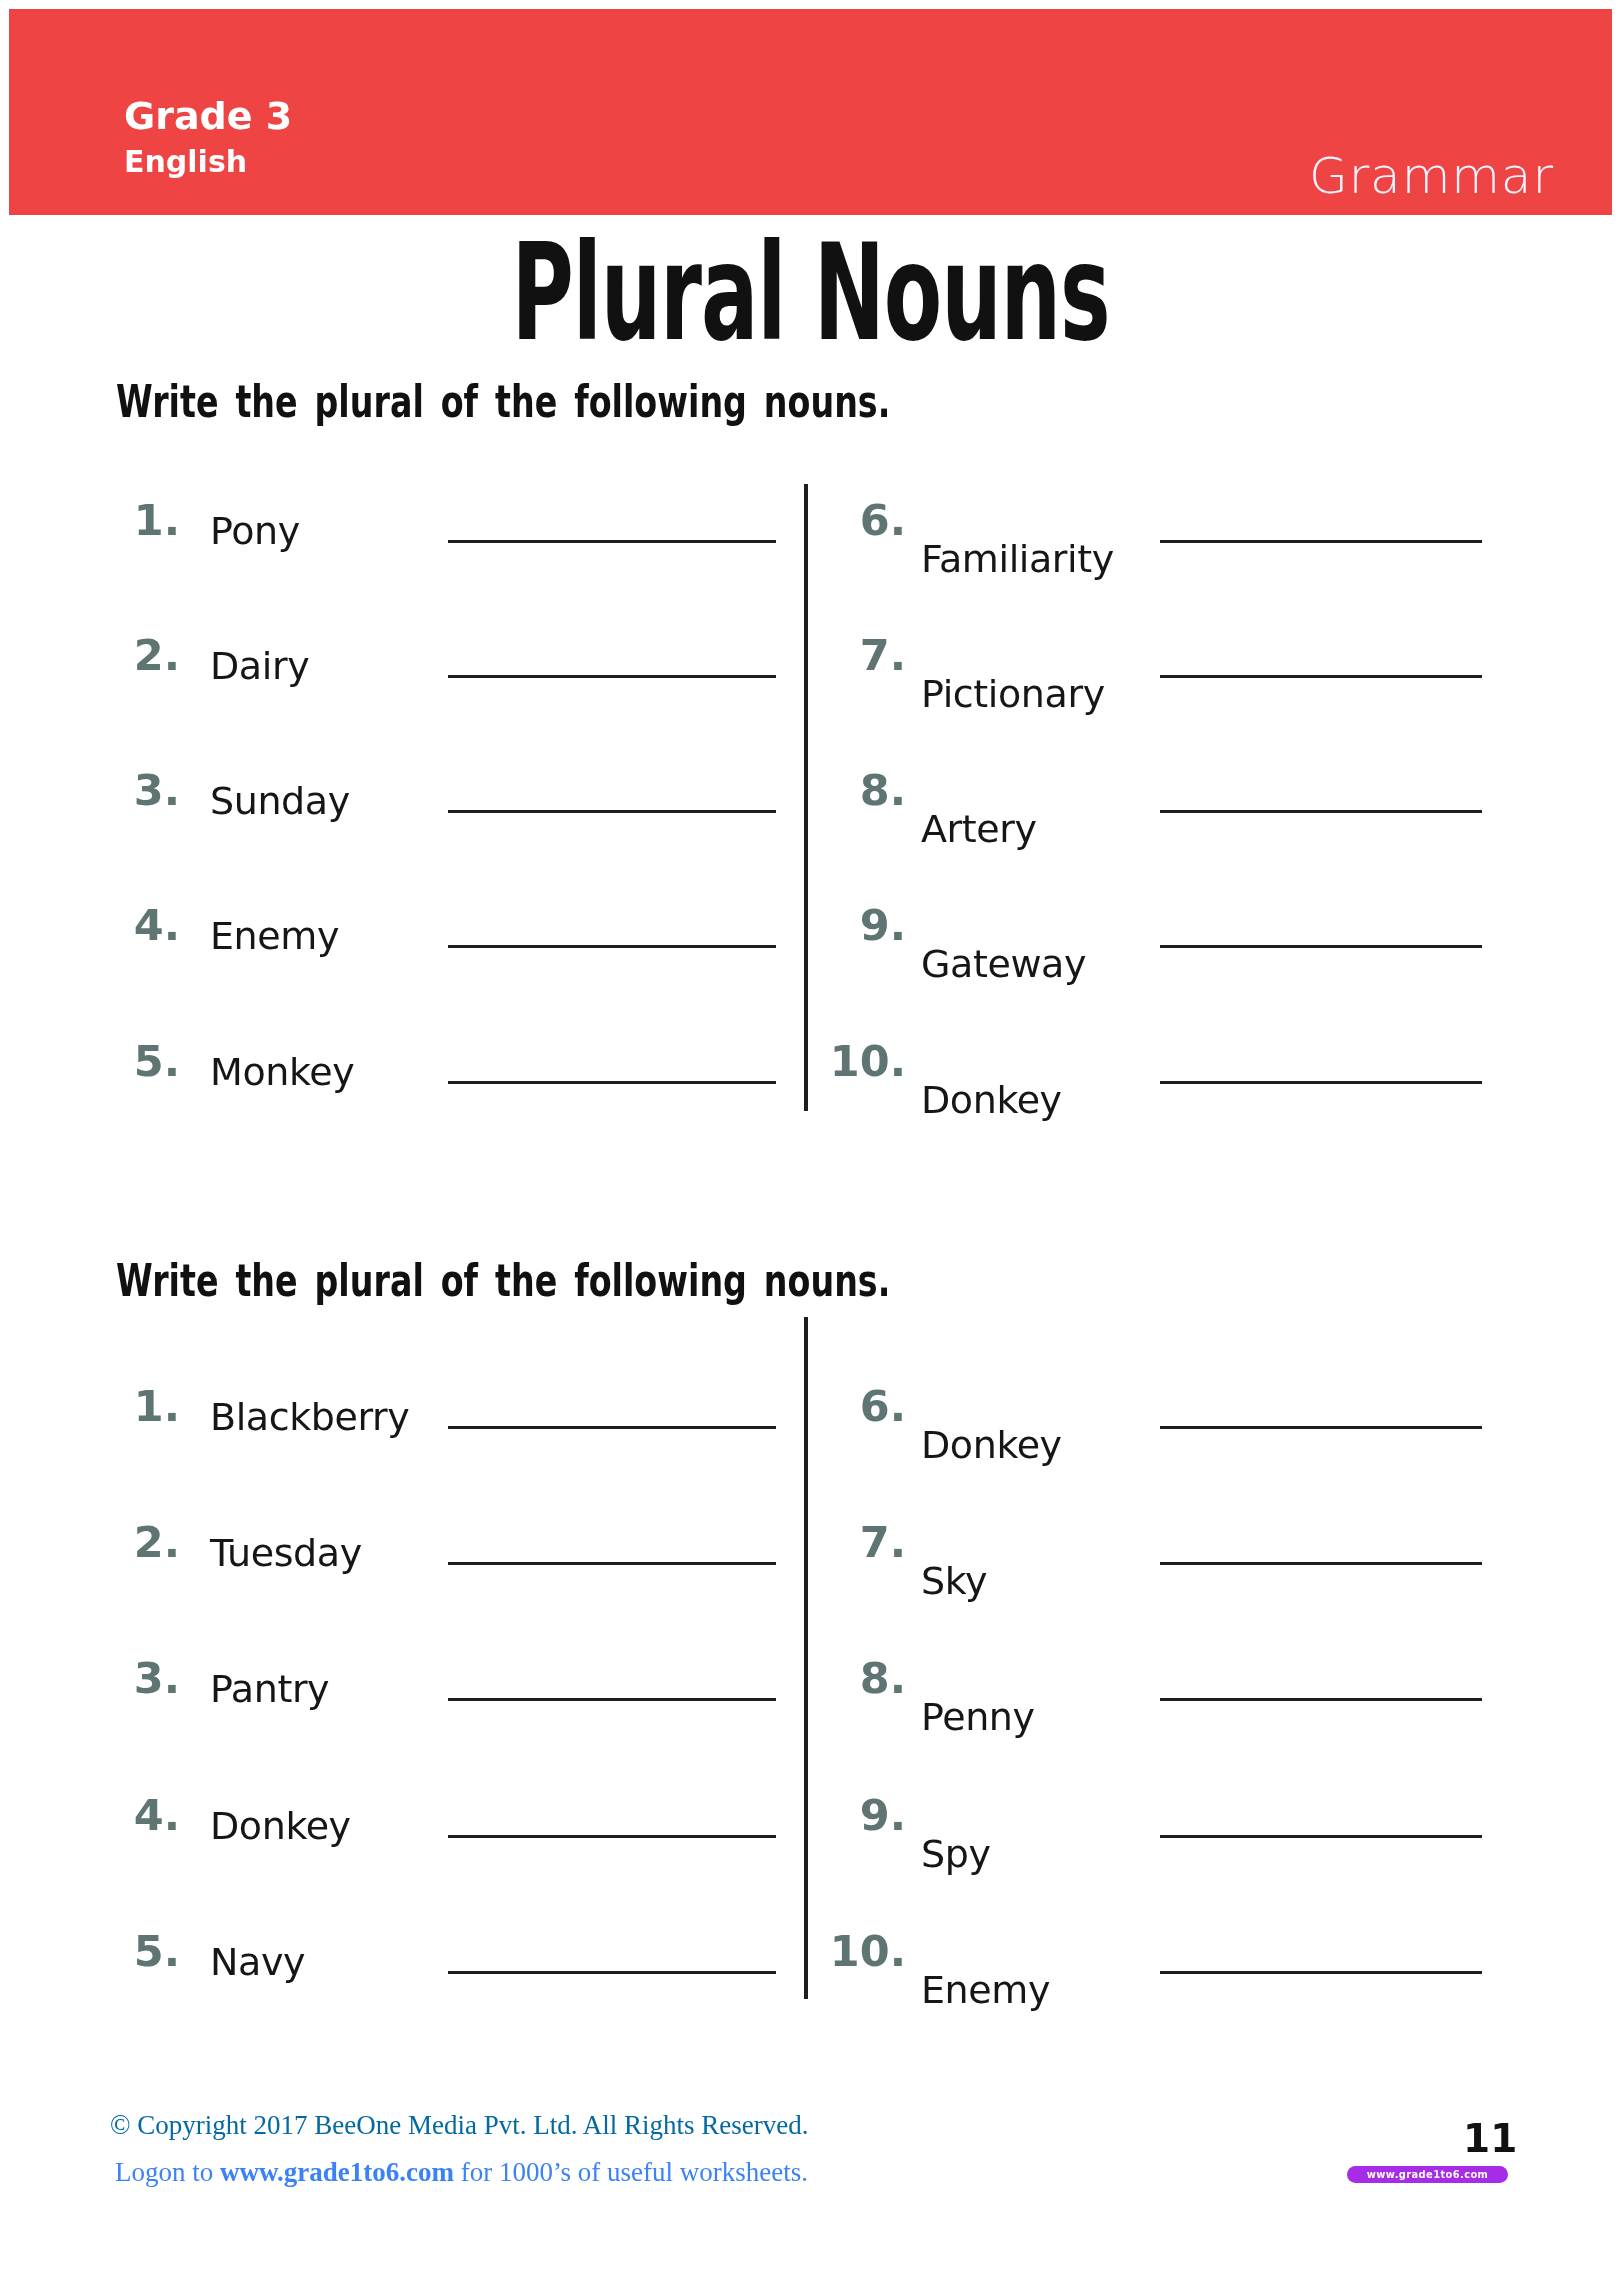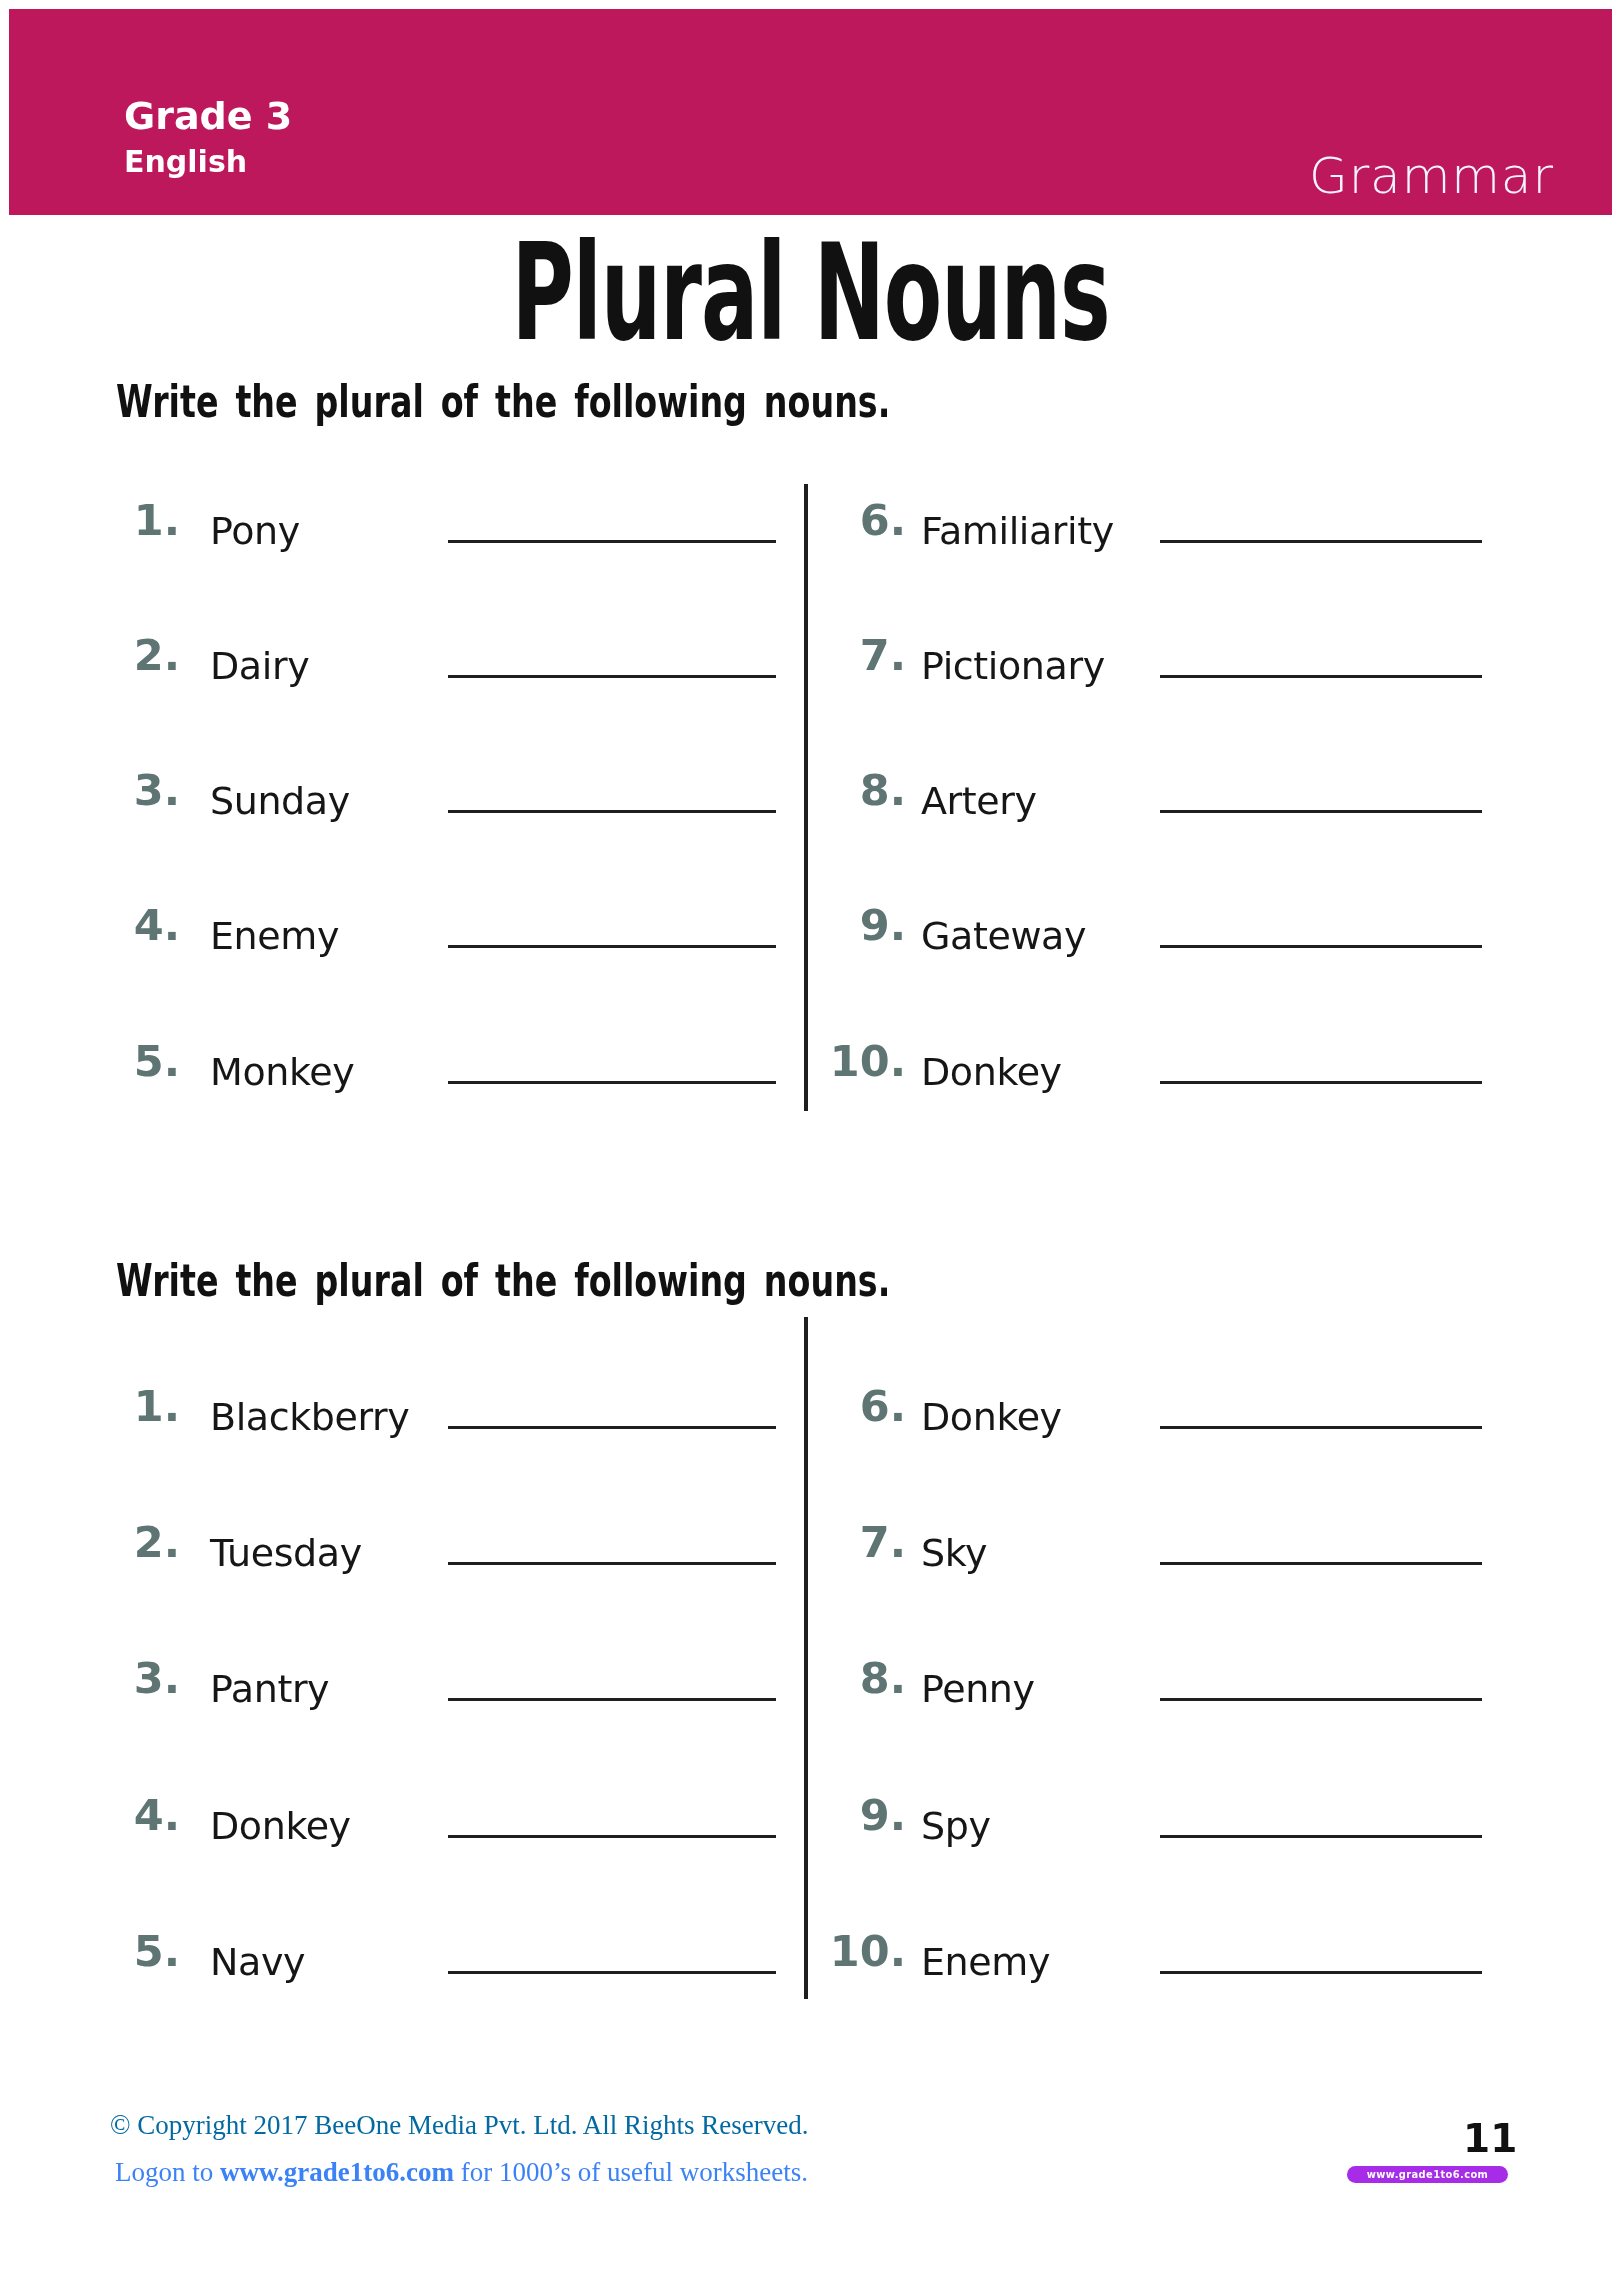--- a/index.html
+++ b/index.html
@@ -1,21 +1,21 @@
 <!DOCTYPE html>
 <html style="font-size:14.3px"><head>
 <meta charset="utf-8">
 <style>
   html,body{margin:0;padding:0;background:#ffffff;}
   body{width:1621px;height:2293px;position:relative;overflow:hidden;
        font-family:"DejaVu Sans","Liberation Sans",sans-serif;color:#161616;}
 
   
   .header{position:absolute;left:9px;top:9px;width:1603px;height:206px;
-          background:#be185d;}
+          background:#ef4444;}
   .grade{position:absolute;left:115px;top:88px;font-size:38px;font-weight:bold;
          color:#ffffff;line-height:1;}
   .subject{position:absolute;left:115px;top:138px;font-size:30px;font-weight:bold;
            color:#ffffff;line-height:1;}
   .topic{position:absolute;left:1300px;top:142px;font-size:50px;font-weight:300;
          color:#f4f4ff;line-height:1;letter-spacing:0.9px;}
 
   
   .title{position:absolute;left:0;right:0;top:226px;text-align:center;
          font-size:133px;font-weight:800;line-height:134px;letter-spacing:-1.8px;
@@ -33,21 +33,21 @@
   .item .num{position:absolute;top:1.8px;font-size:43px;font-weight:bold;
              color:#5e7573;text-align:right;line-height:50px;}
   .item .word{position:absolute;top:13px;font-size:38px;line-height:50px;
               letter-spacing:-0.4px;color:#161616;}
   .item .blank{position:absolute;top:0;height:47px;
                border-bottom:3.6px solid #1f1f1f;}
   .item.colL .num{left:90px;width:90px;}
   .item.colL .word{left:210px;}
   .item.colL .blank{left:448px;width:328px;}
   .item.colR .num{left:811px;width:95px;}
-  .item.colR .word{left:921px;}
+  .item.colR .word{left:921px;margin-top:28px;}
   .item.colR .blank{left:1160px;width:322px;}
 
   
   .divider{position:absolute;left:804px;width:3.6px;background:#1f1f1f;}
   .divider.s1{top:484px;height:627px;}
   .divider.s2{top:1317px;height:682px;}
 
   
   .copyright{position:absolute;left:110px;top:2110px;font-size:27px;
              font-family:"Liberation Serif","DejaVu Serif",serif;color:#0369a1;}

